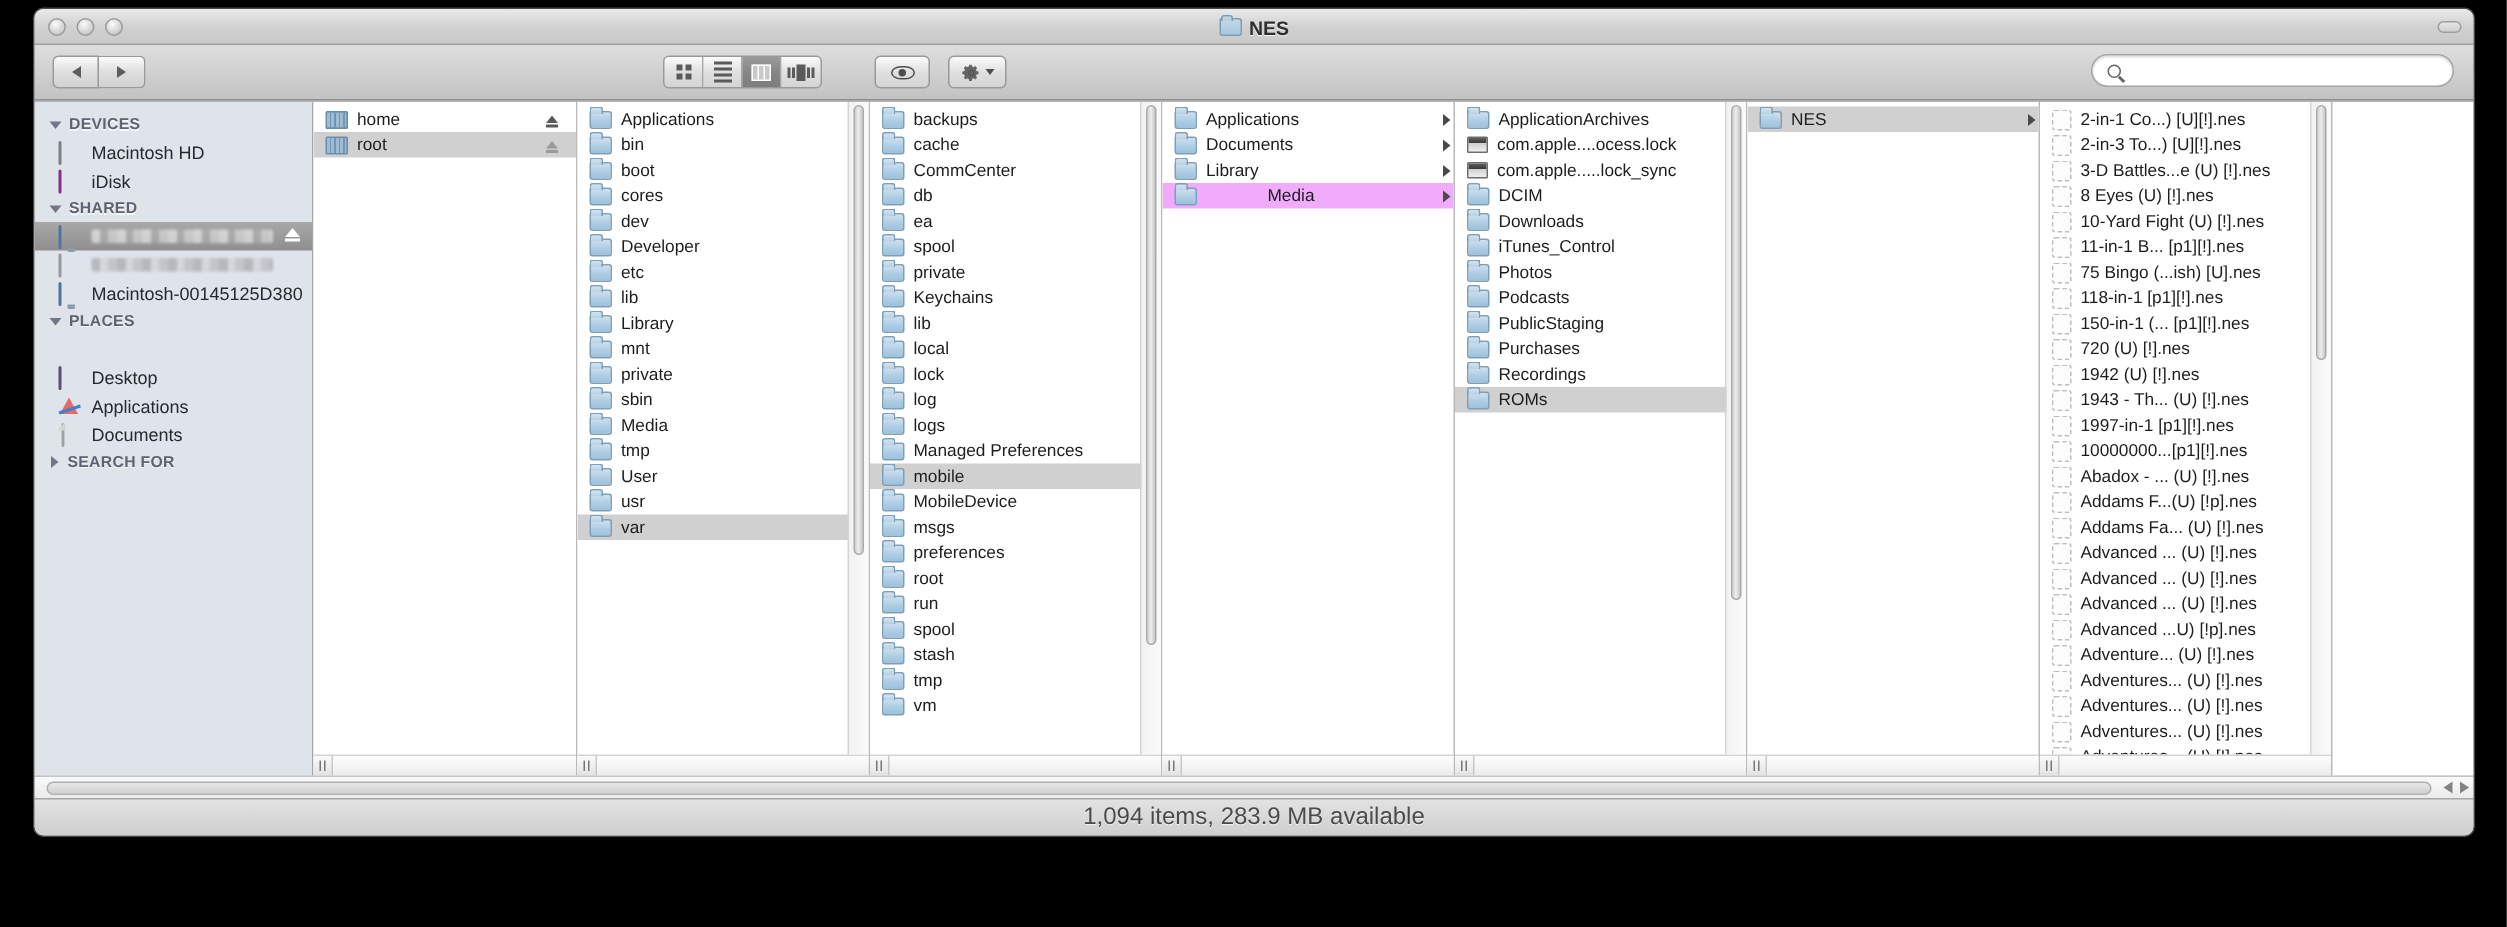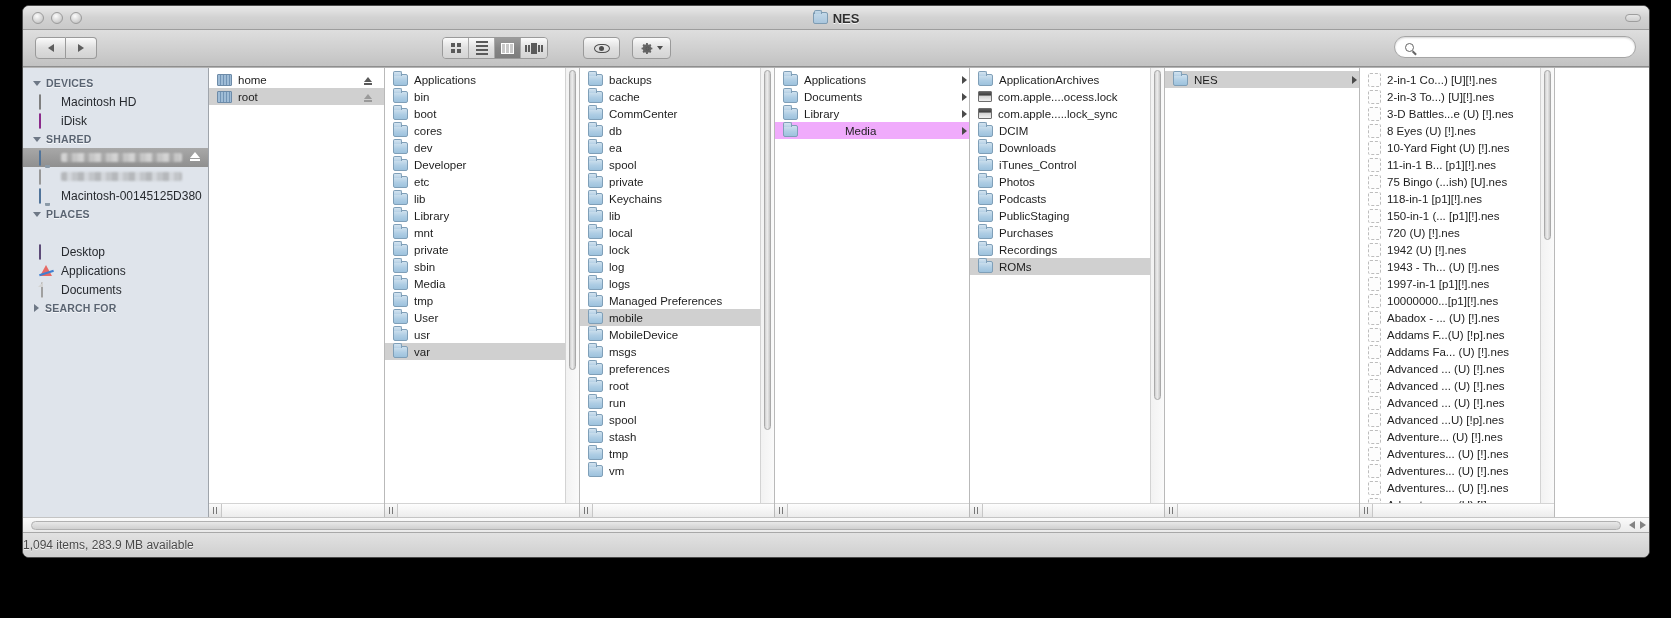--- a/index.html
+++ b/index.html
@@ -523,22 +523,22 @@
     position: absolute; right: 3px; top: 3px;
     display: flex; gap: 5px;
   }
   .harrows .tri { opacity: 0.75; }
 
   
   .statusbar {
     height: 25px;
     background: linear-gradient(to bottom, #e2e2e2, #cfcfcf);
     border-top: 1px solid #a8a8a8;
-    display: flex; align-items: center; 
-    font-size: 12px; color: #4a4a4a;
+    display: flex; align-items: center; justify-content: center;
+    font-size: 16px; color: #4a4a4a;
     text-shadow: 0 1px 0 rgba(255,255,255,0.7);
     flex: none;
   }
 </style>
 </head>
 <body>
 
 <div id="window">
 
   <div class="titlebar">

